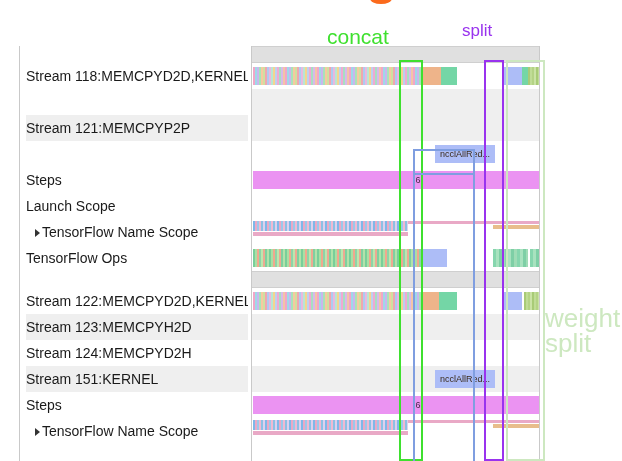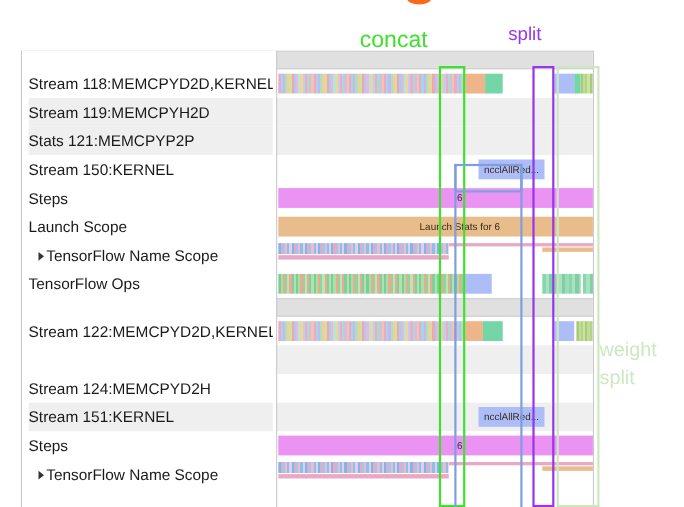--- a/index.html
+++ b/index.html
@@ -8,21 +8,21 @@
     font-family:"Liberation Sans", sans-serif;
     -webkit-font-smoothing:antialiased;
   }
   #root{position:relative;width:556px;height:461px;}
 
   
   .annot{position:absolute;white-space:nowrap;font-weight:400;}
   #annot-concat{left:327px;top:25px;font-size:21px;color:#3fe02f;}
   #annot-split{left:462px;top:21px;font-size:17px;color:#9933ee;}
   #annot-nccl{left:425px;top:105px;font-size:19px;color:#5b7fd4;}
-  #annot-weight{left:545px;top:306px;font-size:18px;color:#cde8c0;line-height:25px;}
+  #annot-weight{left:545px;top:306px;font-size:26px;color:#cde8c0;line-height:25px;}
   #annot-weight span{display:block;}
 
   
   #orange-blob{position:absolute;left:370px;top:-7px;width:22px;height:11px;
     background:#fb6a1c;border-radius:50%;}
 
   
   #panel{position:absolute;left:19px;top:46px;width:519px;height:415px;
     background:#ffffff;border-left:1px solid #c9c9c9;border-right:1px solid #c9c9c9;
     overflow:hidden;}
@@ -135,52 +135,46 @@
         <div class="bar multi" style="left:0;width:170px;"></div>
         <div class="bar orangechunk" style="left:170px;width:18px;"></div>
         <div class="bar greenchunk" style="left:188px;width:16px;"></div>
         <div class="bar bluechunk" style="left:251px;width:18px;"></div>
         <div class="bar greenchunk" style="left:269px;width:6px;"></div>
         <div class="bar olivebar" style="left:275px;width:29px;"></div>
       </div>
     </div>
 
     <div class="row alt">
-      <span class="rlabel">Stream 119:MEMCPYH2D</span>
-      <div class="track"></div>
-    </div>
-
-
-    <div class="row alt">
-      <span class="rlabel">Stats 121:MEMCPYP2P</span>
-      <div class="track"></div>
-    </div>
-
-    <div class="row">
-      <span class="rlabel">Stream 150:KERNEL</span>
+      <div class="track"></div>
+    </div>
+
+
+    <div class="row alt">
+      <span class="rlabel">Stream 121:MEMCPYP2P</span>
+      <div class="track"></div>
+    </div>
+
+    <div class="row">
       <div class="track">
         <div class="bar bluechunk" style="left:182px;width:60px;"></div>
         <div class="barlabel" style="left:182px;width:60px;">ncclAllRed...</div>
       </div>
     </div>
 
     <div class="row">
       <span class="rlabel">Steps</span>
       <div class="track">
         <div class="bar steps" style="left:0;width:304px;"></div>
         <div class="barlabel steplabel" style="left:0;width:330px;">6</div>
       </div>
     </div>
 
     <div class="row">
       <span class="rlabel">Launch Scope</span>
-      <div class="track">
-        <div class="bar launch" style="left:0;width:304px;"></div>
-        <div class="barlabel" style="left:0;width:330px;">Launch Stats for 6</div>
-      </div>
     </div>
 
     <div class="row indent">
       <span class="caret"></span>
       <span class="rlabel">TensorFlow Name Scope</span>
       <div class="track">
         <div class="bar nsbar" style="left:0;width:155px;top:2px;height:10px;"></div>
         <div class="bar pinkline" style="left:0;width:155px;top:13px;height:4px;"></div>
         <div class="bar pinkline" style="left:155px;width:150px;top:2px;height:3px;"></div>
         <div class="bar" style="left:240px;width:65px;top:6px;height:4px;background:#e8bd8b;"></div>
@@ -207,20 +201,21 @@
       <div class="track">
         <div class="bar multi" style="left:0;width:170px;"></div>
         <div class="bar orangechunk" style="left:170px;width:16px;"></div>
         <div class="bar greenchunk" style="left:186px;width:18px;"></div>
         <div class="bar bluechunk" style="left:251px;width:18px;"></div>
         <div class="bar olivebar" style="left:271px;width:33px;"></div>
       </div>
     </div>
 
     <div class="row alt">
+      <span class="rlabel">Stream 123:MEMCPYH2D</span>
       <div class="track"></div>
     </div>
 
     <div class="row">
       <span class="rlabel">Stream 124:MEMCPYD2H</span>
       <div class="track"></div>
     </div>
 
     <div class="row alt">
       <span class="rlabel">Stream 151:KERNEL</span>

